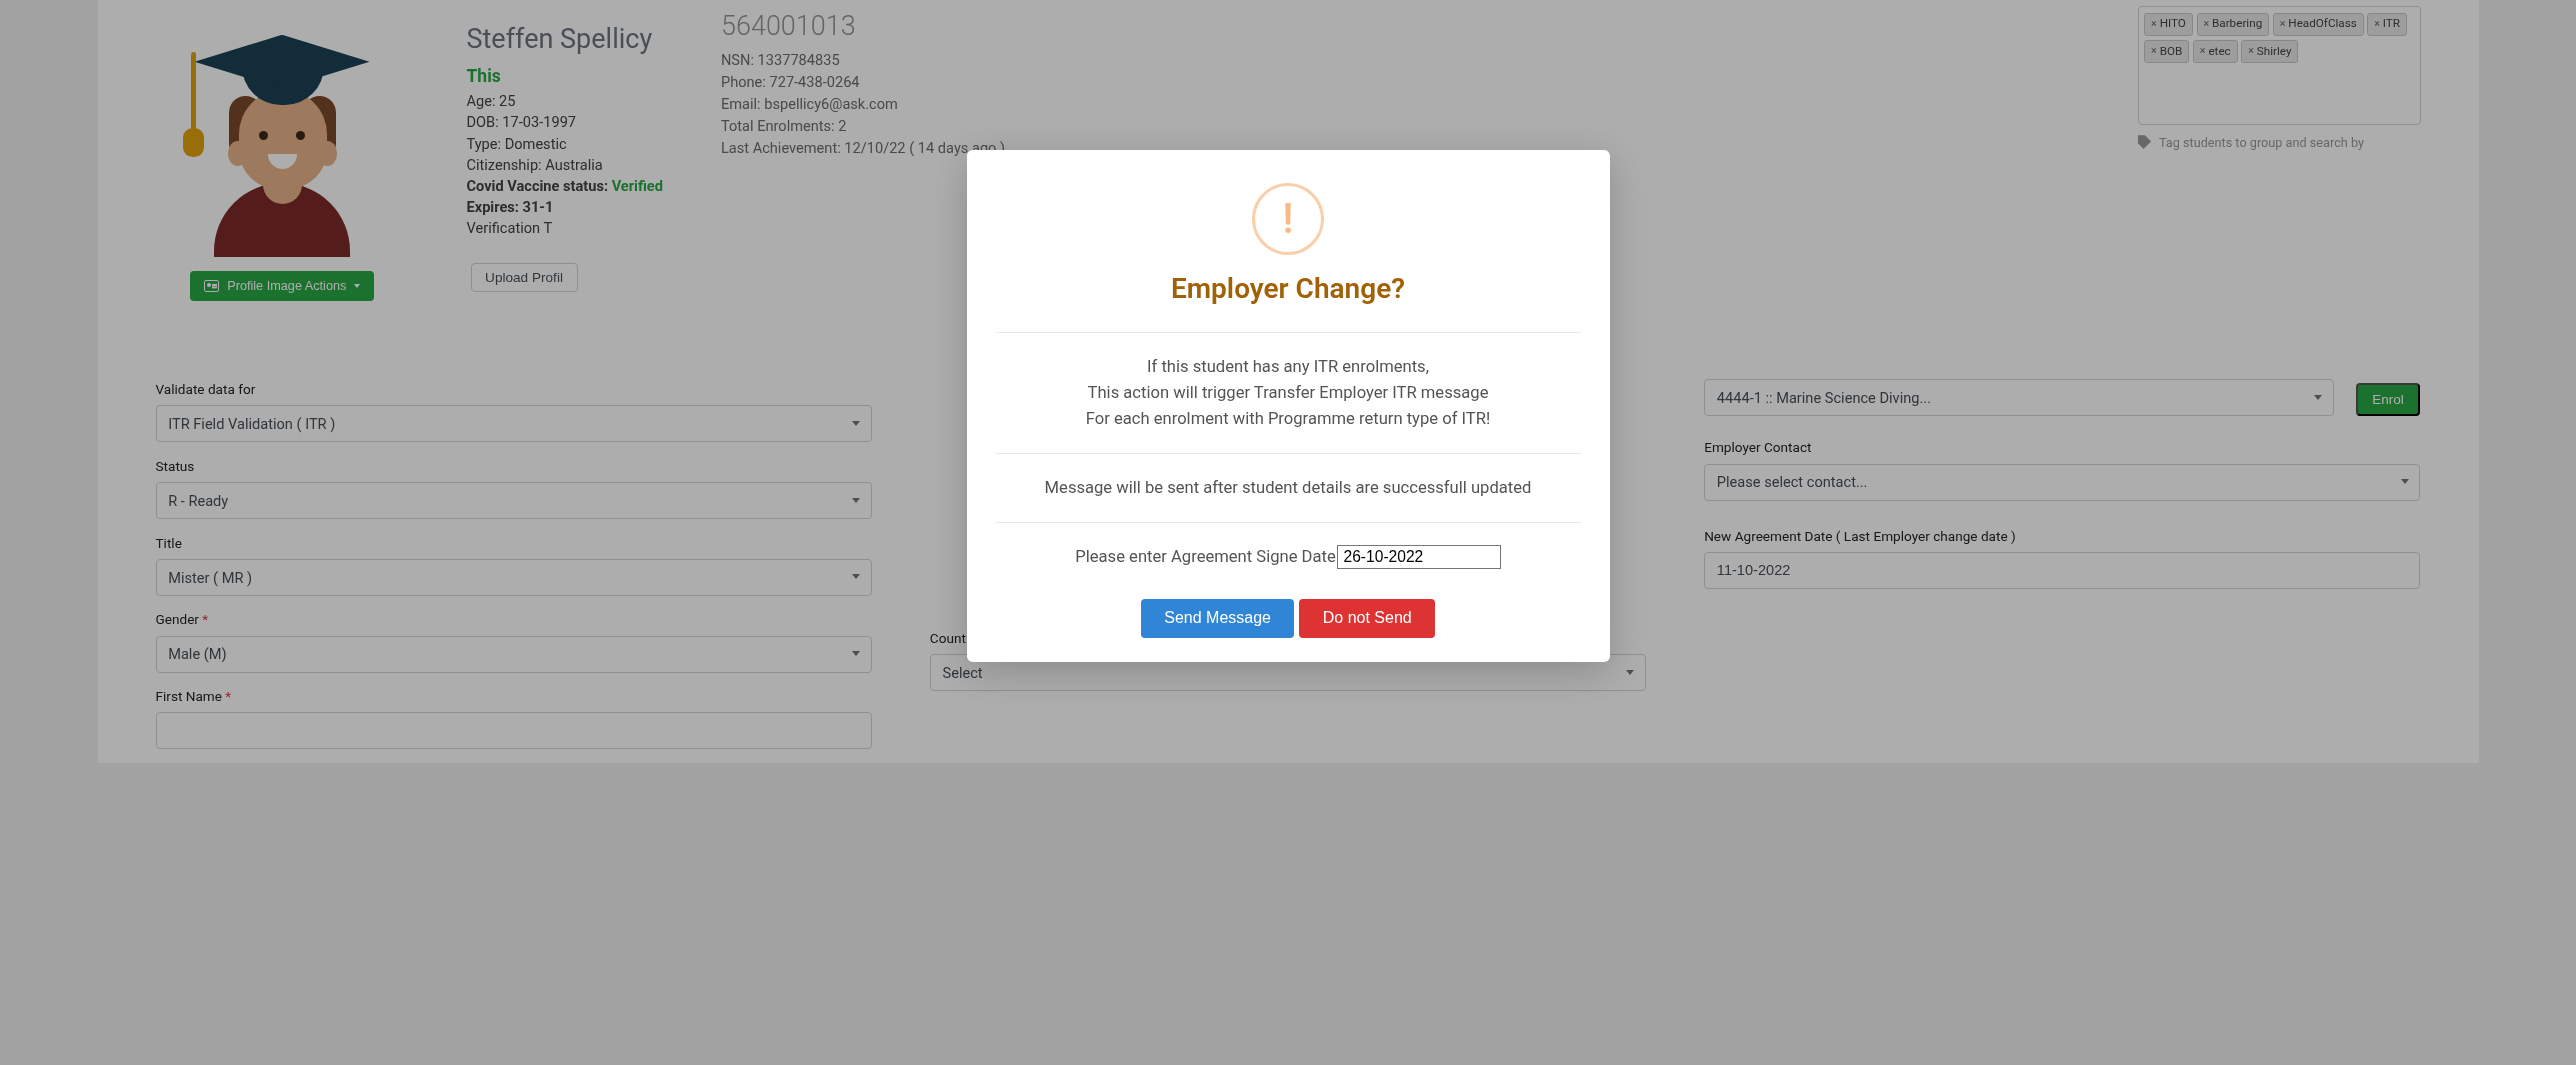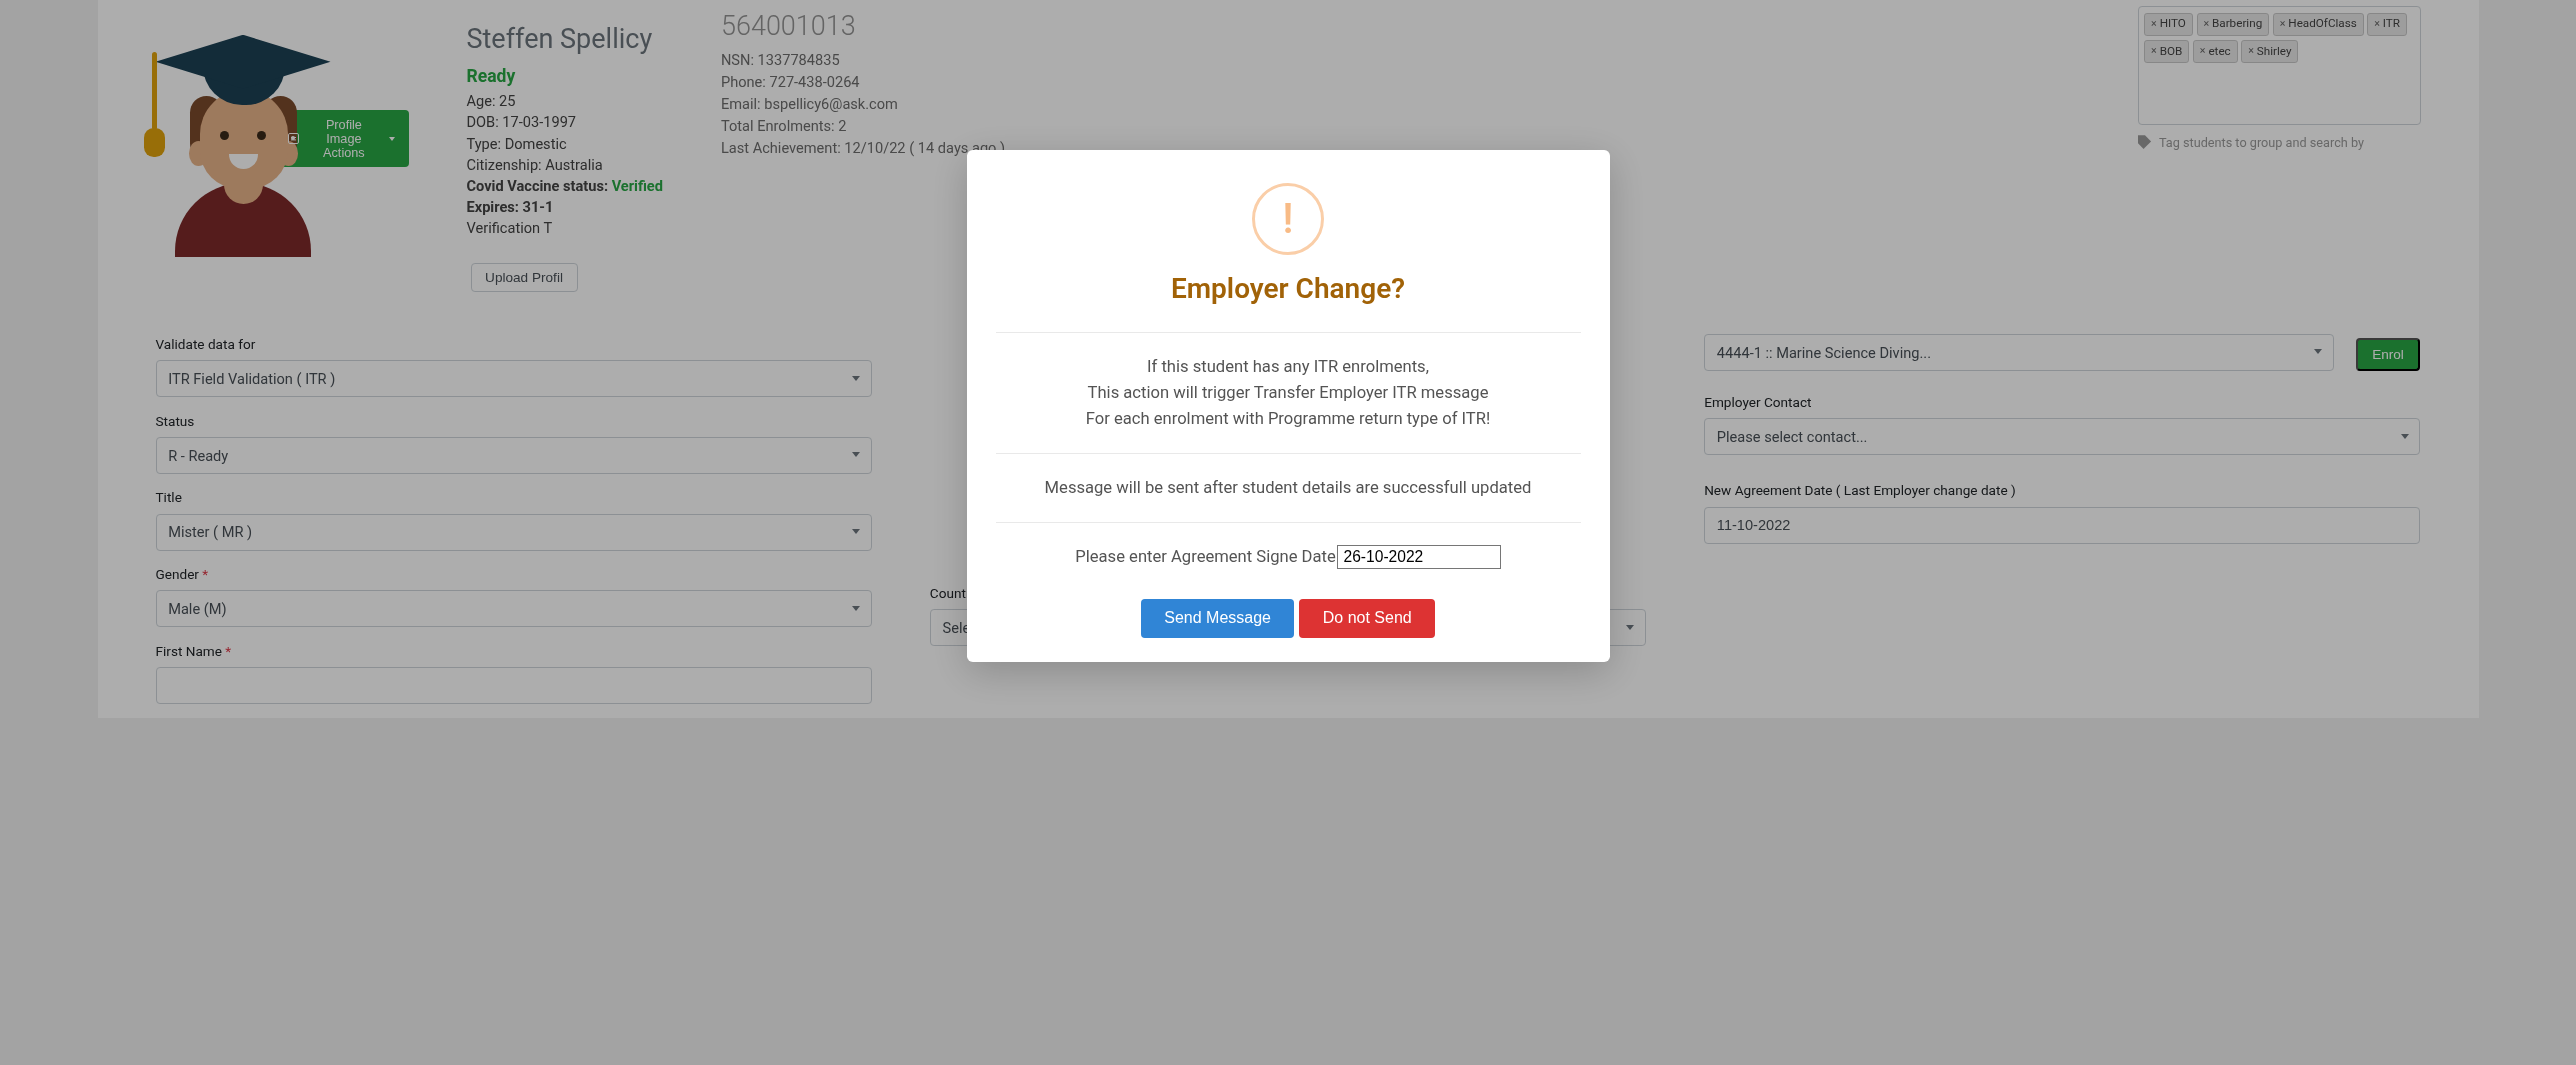--- a/index.html
+++ b/index.html
@@ -97,21 +97,21 @@
       cursor: pointer;
       color: #fff;
     }
     .btn-primary { background: #3085d6; }
     .btn-danger  { background: #d33; }
     .btn-success { background: #28a745; color: #fff; padding: 6.8px 14.6px; font-size: 13.6px; border-radius: 3.9px; }
     .btn-light { background: #fff; border: 1px solid #ced4da; color: #495057; padding: 5.8px 13.6px; font-size: 13.6px; border-radius: 3.9px;}
 
     
     .profile-row { display: flex; gap: 58px; padding-top: 5.8px; }
-    .avatar-col { width: 253px; display:flex; flex-direction:row; align-items:center; }
+    .avatar-col { width: 253px; display:flex; flex-direction:column; align-items:center; }
     .avatar-placeholder {
       width: 175px; height: 250px; position: relative;
     }
     
     .cap {
       position:absolute; top:29px; left:0px; width:175px; height:68px;
     }
     .cap-top { position:absolute; top:0; left:0; width:175px; height:54px; background:#1c4154; transform: skewY(0deg) rotate(0deg); clip-path: polygon(50% 0%, 100% 50%, 50% 100%, 0% 50%); }
     .cap-band { position:absolute; top:31px; left:47px; width:82px; height:39px; background:#1c4154; border-radius: 0 0 41px 41px; }
     .tassel { position:absolute; top:17.5px; left:-3.9px; width:5.8px; height:78px; background:#e1a20c; border-radius:2.9px; }
@@ -238,21 +238,21 @@
       </div>
       <button class="profile-actions-btn">
         <span class="idcard-icon"></span>
         <span>Profile Image Actions</span>
         <span class="caret-down"></span>
       </button>
     </div>
 
     <div class="info-col">
       <h1>Steffen Spellicy</h1>
-      <div class="ready">Ready</div>
+      <div class="ready">This</div>
       <div class="info-line">Age: 25</div>
       <div class="info-line">DOB: 17-03-1997</div>
       <div class="info-line">Type: Domestic</div>
       <div class="info-line">Citizenship: Australia</div>
       <div class="info-line">
         <span class="info-bold">Covid Vaccine status: </span><span class="verified">Verified</span>
       </div>
       <div class="info-line info-bold">Expires: 31-1</div>
       <div class="info-line">Verification T</div>
     </div>

